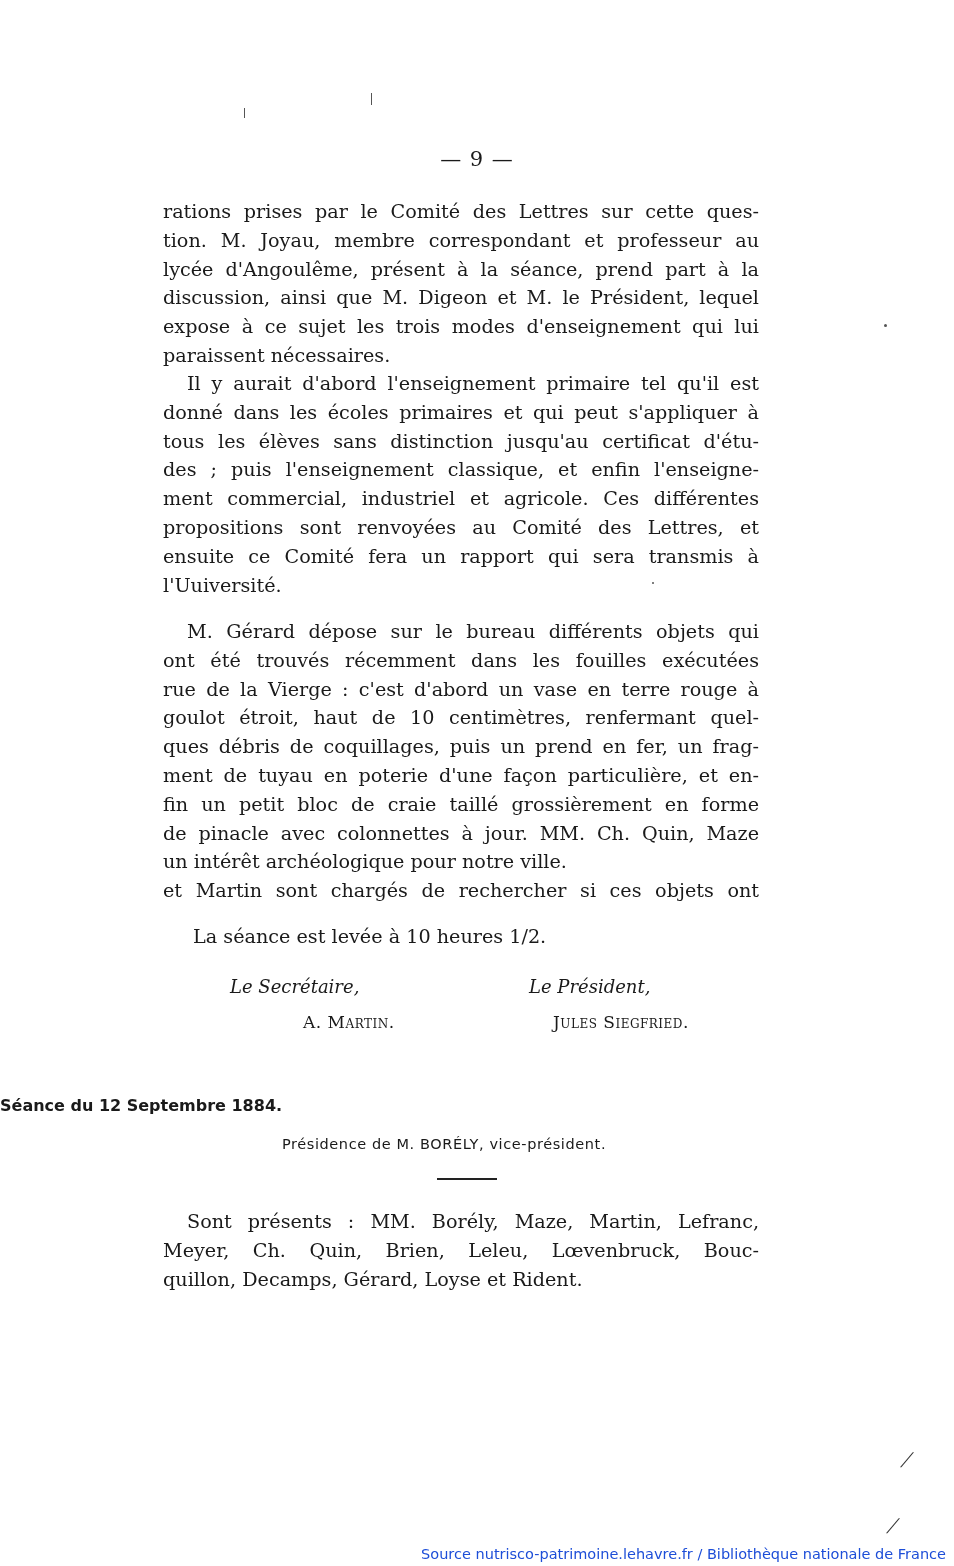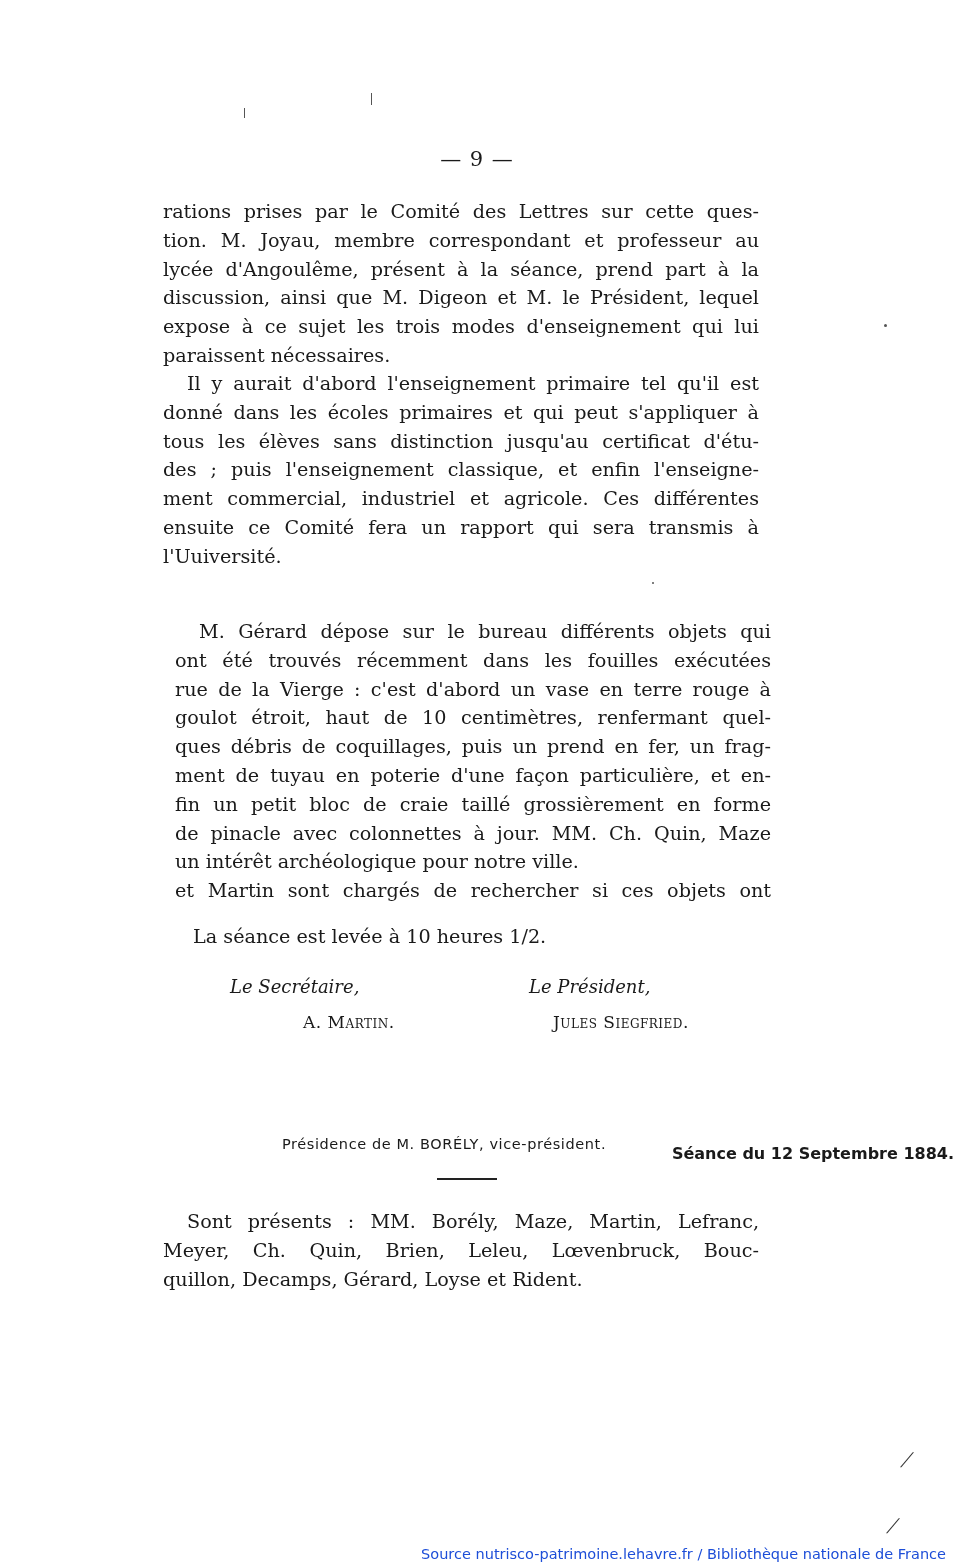--- a/index.html
+++ b/index.html
@@ -42,21 +42,21 @@
     .line {
       display: block;
       white-space: nowrap;
       text-align: justify;
       text-align-last: justify;
     }
     .line.last { text-align-last: left; }
     .indent { padding-left: 24px; }
     .p1 { top: 198px; }
     .p2 { top: 370px; }
-    .p3 { top: 618px; margin-left: 12px; }
+    .p3 { top: 618px; }
     .closing {
       position: absolute;
       left: 193px;
       top: 925px;
       font-size: 19.2px;
     }
     .sig-title {
       position: absolute;
       top: 976px;
       font-size: 18px;
@@ -67,26 +67,25 @@
       top: 1012px;
       font-size: 17px;
       font-variant: small-caps;
       letter-spacing: 0.5px;
     }
     .session-heading {
       position: absolute;
       top: 1096px;
       left: 0;
       width: 954px;
-      text-align: right;
+      text-align: left;
       font-family: "DejaVu Sans", "Liberation Sans", sans-serif;
       font-weight: bold;
       font-size: 16px;
       padding-left: 0px;
-      margin-top: 48px;
     }
     .presidency {
       position: absolute;
       top: 1136px;
       left: 0;
       width: 888px;
       text-align: center;
       font-family: "DejaVu Sans", "Liberation Sans", sans-serif;
       font-size: 14.5px;
       letter-spacing: 0.6px;
@@ -136,20 +135,21 @@
     <span class="line">expose à ce sujet les trois modes d'enseignement qui lui</span>
     <span class="line last">paraissent nécessaires.</span>
   </div>
 
   <div class="text-block p2">
     <span class="line indent">Il y aurait d'abord l'enseignement primaire tel qu'il est</span>
     <span class="line">donné dans les écoles primaires et qui peut s'appliquer à</span>
     <span class="line">tous les élèves sans distinction jusqu'au certificat d'étu-</span>
     <span class="line">des ; puis l'enseignement classique, et enfin l'enseigne-</span>
     <span class="line">ment commercial, industriel et agricole. Ces différentes</span>
+    <span class="line">propositions sont renvoyées au Comité des Lettres, et</span>
     <span class="line">ensuite ce Comité fera un rapport qui sera transmis à</span>
     <span class="line last">l'Uuiversité.</span>
   </div>
 
   <div class="text-block p3">
     <span class="line indent">M. Gérard dépose sur le bureau différents objets qui</span>
     <span class="line">ont été trouvés récemment dans les fouilles exécutées</span>
     <span class="line">rue de la Vierge : c'est d'abord un vase en terre rouge à</span>
     <span class="line">goulot étroit, haut de 10 centimètres, renfermant quel-</span>
     <span class="line">ques débris de coquillages, puis un prend en fer, un frag-</span>

